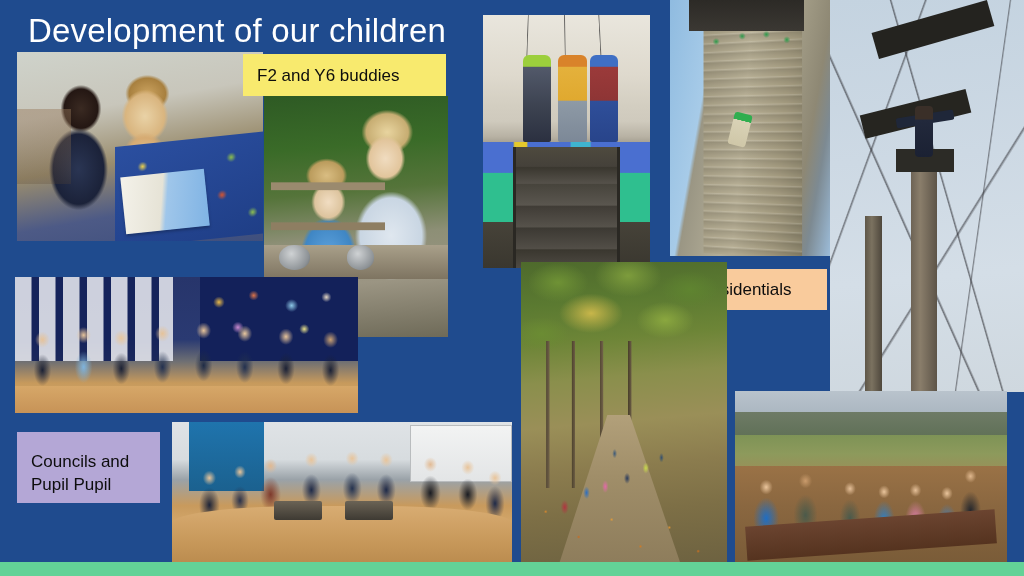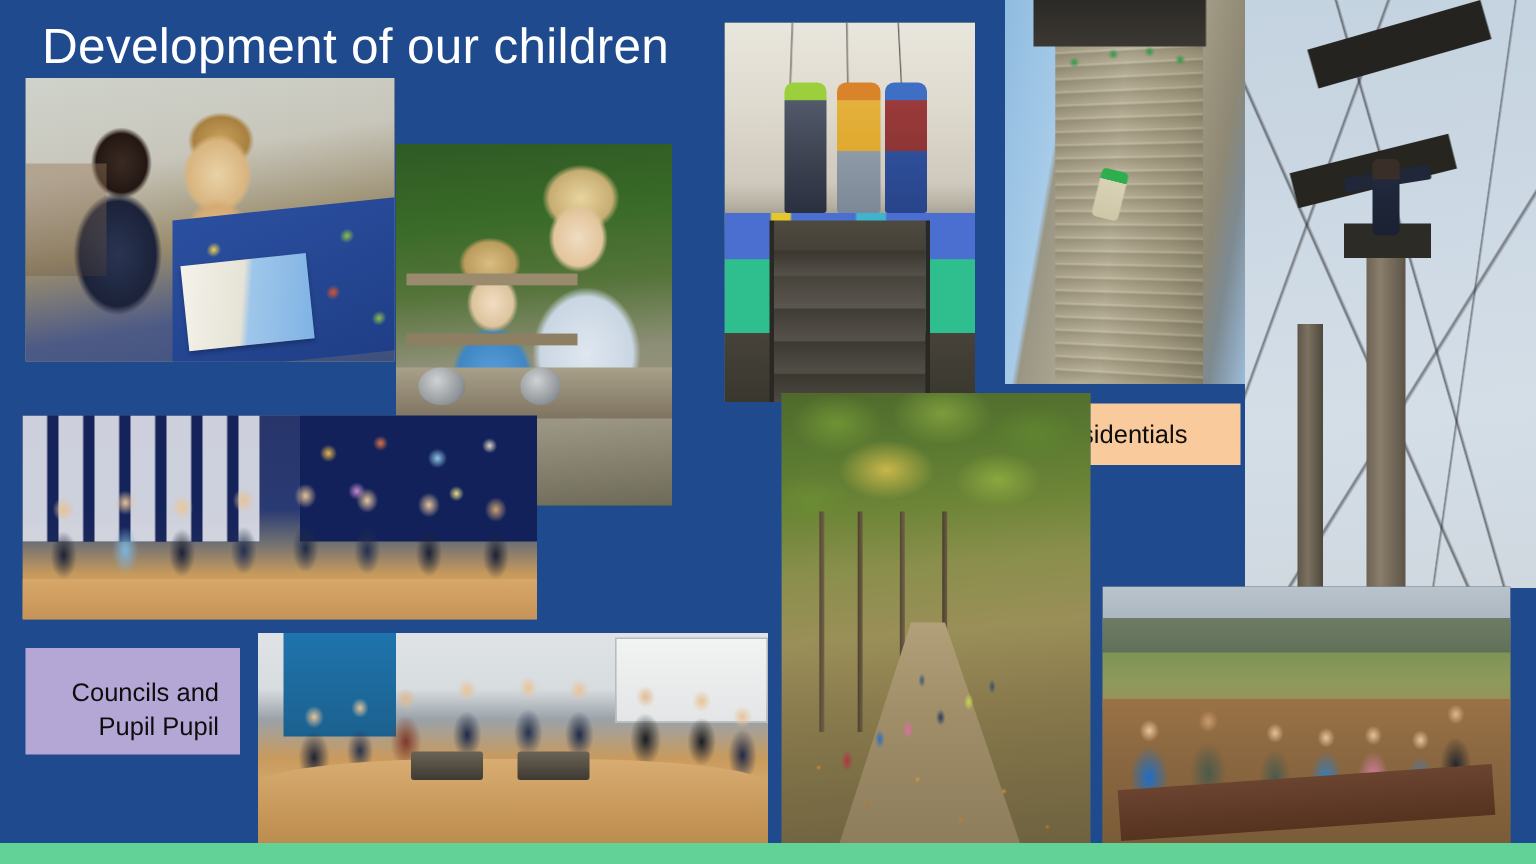--- a/index.html
+++ b/index.html
@@ -294,21 +294,21 @@
       radial-gradient(ellipse 9px 10px at 43% 14%, #e6c39a 0%, rgba(230,195,154,0) 82%),
       radial-gradient(ellipse 9px 10px at 55% 10%, #e6c39a 0%, rgba(230,195,154,0) 82%),
       radial-gradient(ellipse 9px 10px at 67% 14%, #e8c79e 0%, rgba(232,199,158,0) 82%),
       radial-gradient(ellipse 9px 10px at 79% 18%, #e6c39a 0%, rgba(230,195,154,0) 82%),
       radial-gradient(ellipse 9px 10px at 92% 22%, #caa173 0%, rgba(202,161,115,0) 82%);
   }
 
   
   .lbl-councils {
     left: 17px; top: 432px; width: 143px; height: 71px;
-    align-items: flex-end;
+    align-items: flex-start;
     padding-top: 10px;
     flex-direction: column;
     justify-content: center;
   }
   .lbl-councils .line { white-space: nowrap; }
 
   
   .p7 { left: 172px; top: 422px; width: 340px; height: 144px; }
   .p7 .scene {
     background: linear-gradient(180deg, #dfe3e6 0%, #d7dcdf 26%, #9aa2a8 40%, #c89a5d 58%, #d9ae72 78%, #c99a58 100%);
@@ -459,20 +459,23 @@
   <div class="title">Development of our children</div>
 
   <div class="photo p1">
     <div class="scene">
       <div class="shelf"></div>
       <div class="rug"></div>
       <div class="book"></div>
     </div>
   </div>
 
+  <div class="label yellow lbl-buddies">
+    <span>F2 and Y6 buddies</span>
+  </div>
 
   <div class="photo p2">
     <div class="scene">
       <div class="fence"></div>
       <div class="bench"></div>
       <div class="pan"></div>
       <div class="pan pan2"></div>
     </div>
   </div>
 

